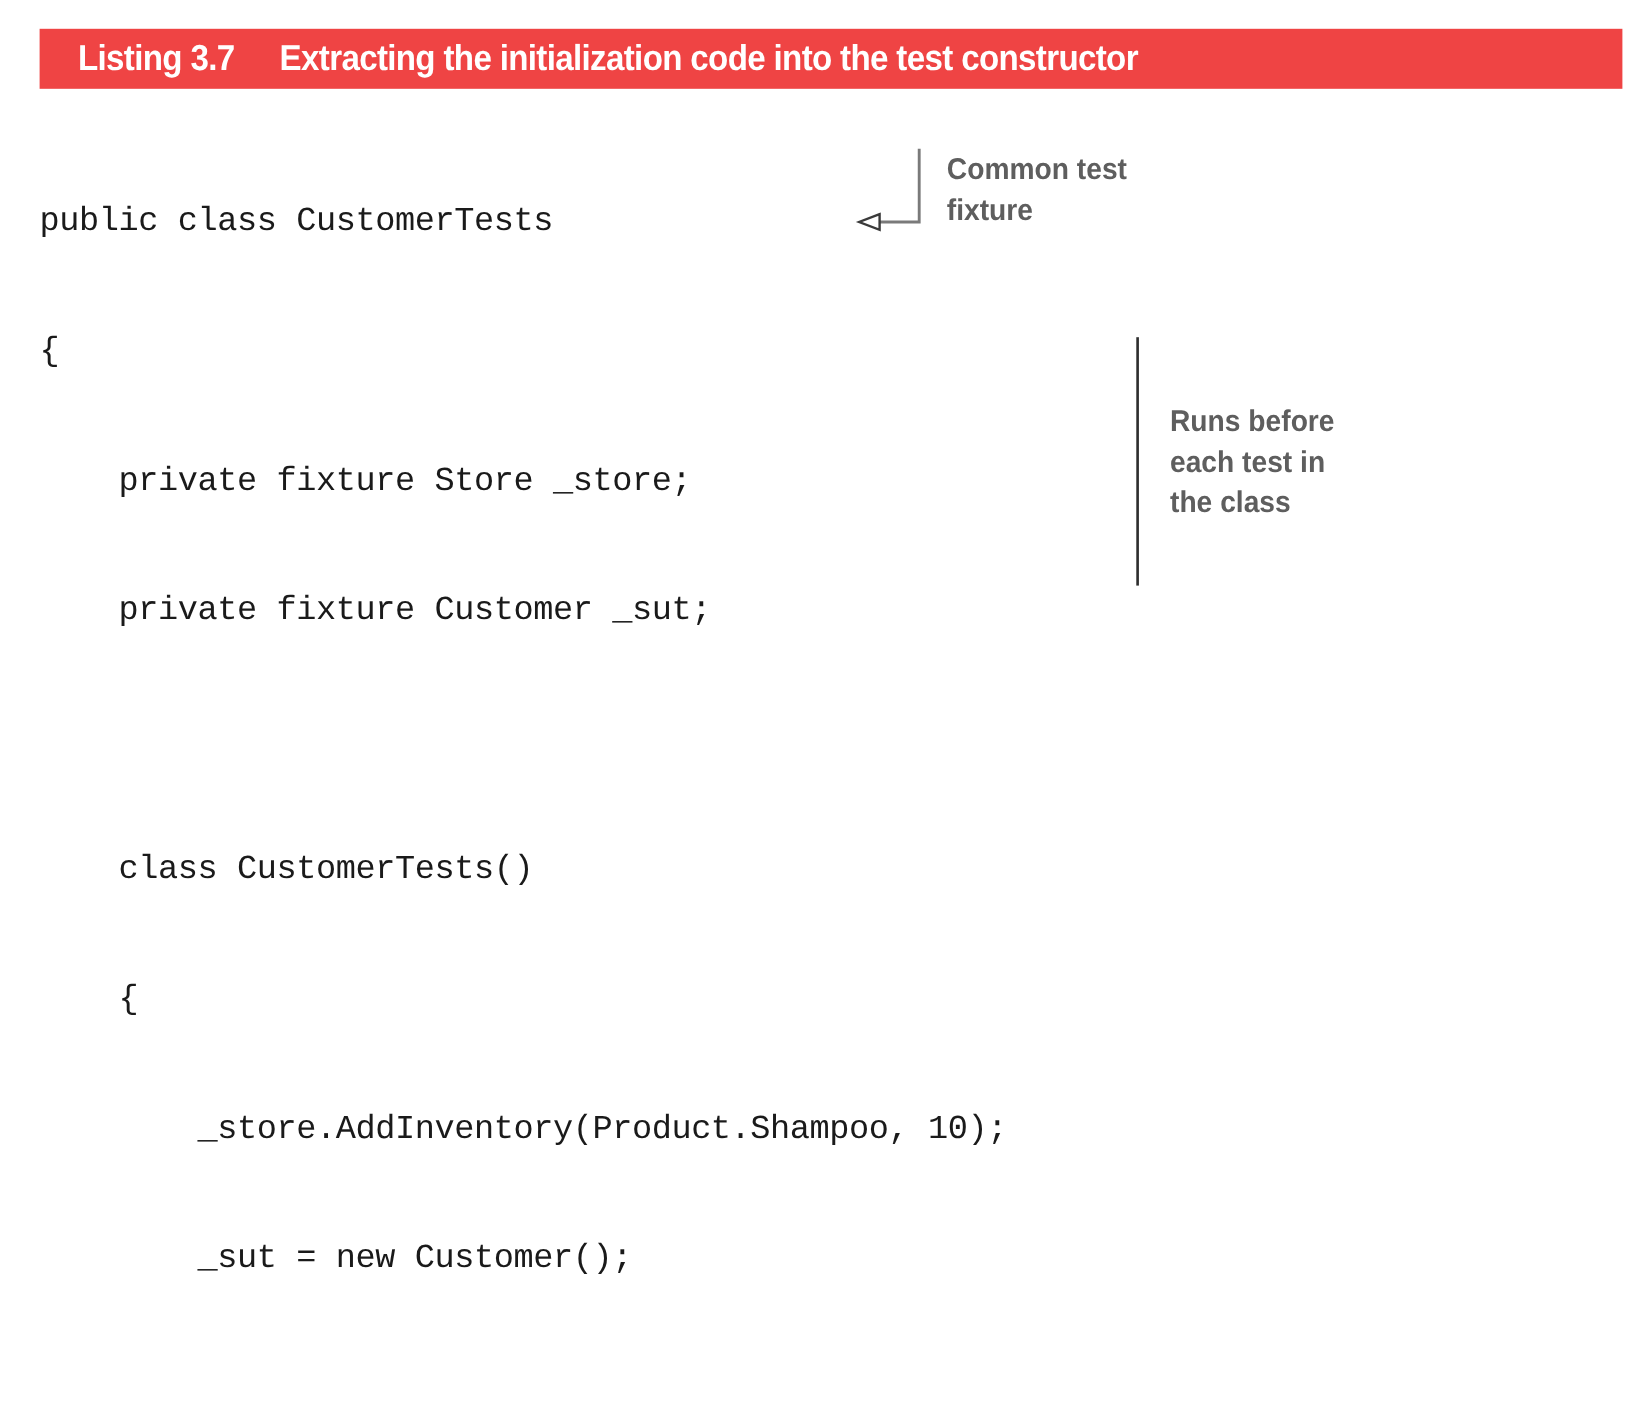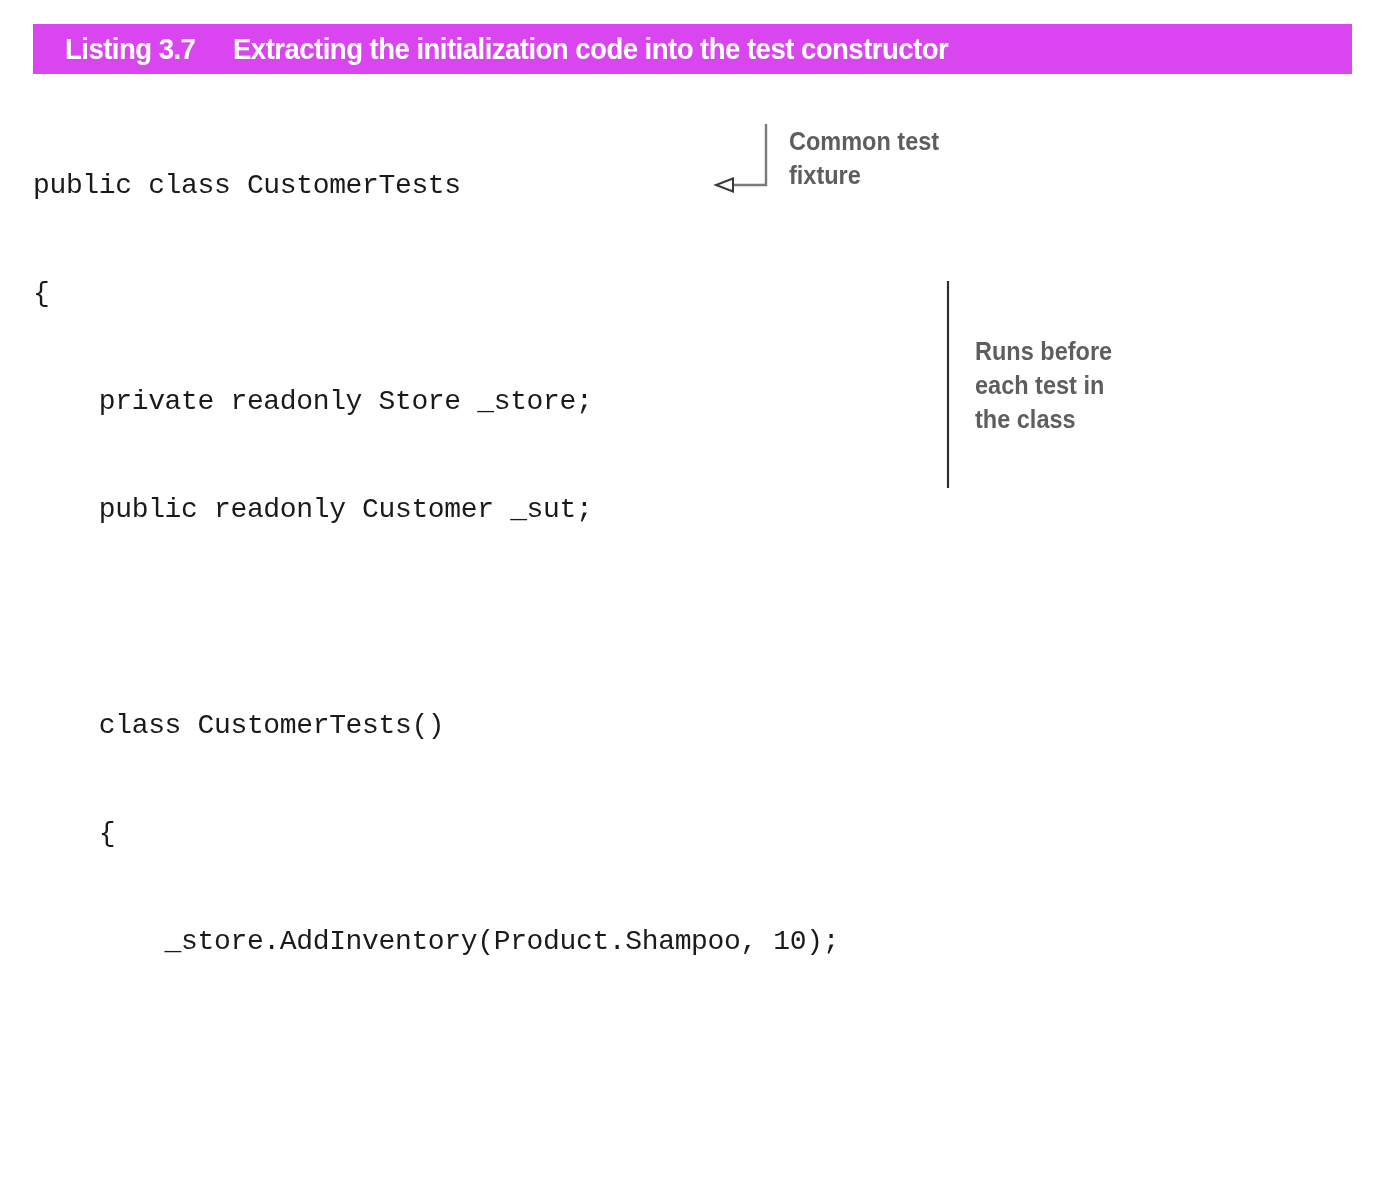--- a/index.html
+++ b/index.html
@@ -15,21 +15,21 @@
     overflow: hidden;
   }
 
   
   .listing-header {
     position: absolute;
     left: 33px;
     top: 24px;
     width: 1319px;
     height: 50px;
-    background: #d946ef;
+    background: #ef4444;
     display: flex;
     align-items: center;
     box-sizing: border-box;
     padding-left: 32px;
   }
   .listing-header .hdr-text {
     color: #ffffff;
     font-family: "Liberation Sans", sans-serif;
     font-weight: bold;
     font-size: 30px;
@@ -98,26 +98,27 @@
 <body>
 
 <div class="listing-header">
   <span class="hdr-text hdr-label">Listing 3.7</span>
   <span class="hdr-text hdr-title">Extracting the initialization code into the test constructor</span>
 </div>
 
 <div class="code-block">
   <div class="code-line">public class CustomerTests</div>
   <div class="code-line">{</div>
-  <div class="code-line">    private readonly Store _store;</div>
-  <div class="code-line">    public readonly Customer _sut;</div>
+  <div class="code-line">    private fixture Store _store;</div>
+  <div class="code-line">    private fixture Customer _sut;</div>
   <div class="code-line blank"></div>
   <div class="code-line">    class CustomerTests()</div>
   <div class="code-line">    {</div>
   <div class="code-line">        _store.AddInventory(Product.Shampoo, 10);</div>
+  <div class="code-line">        _sut = new Customer();</div>
   
   
   
   
   
   
   
   
   
   

